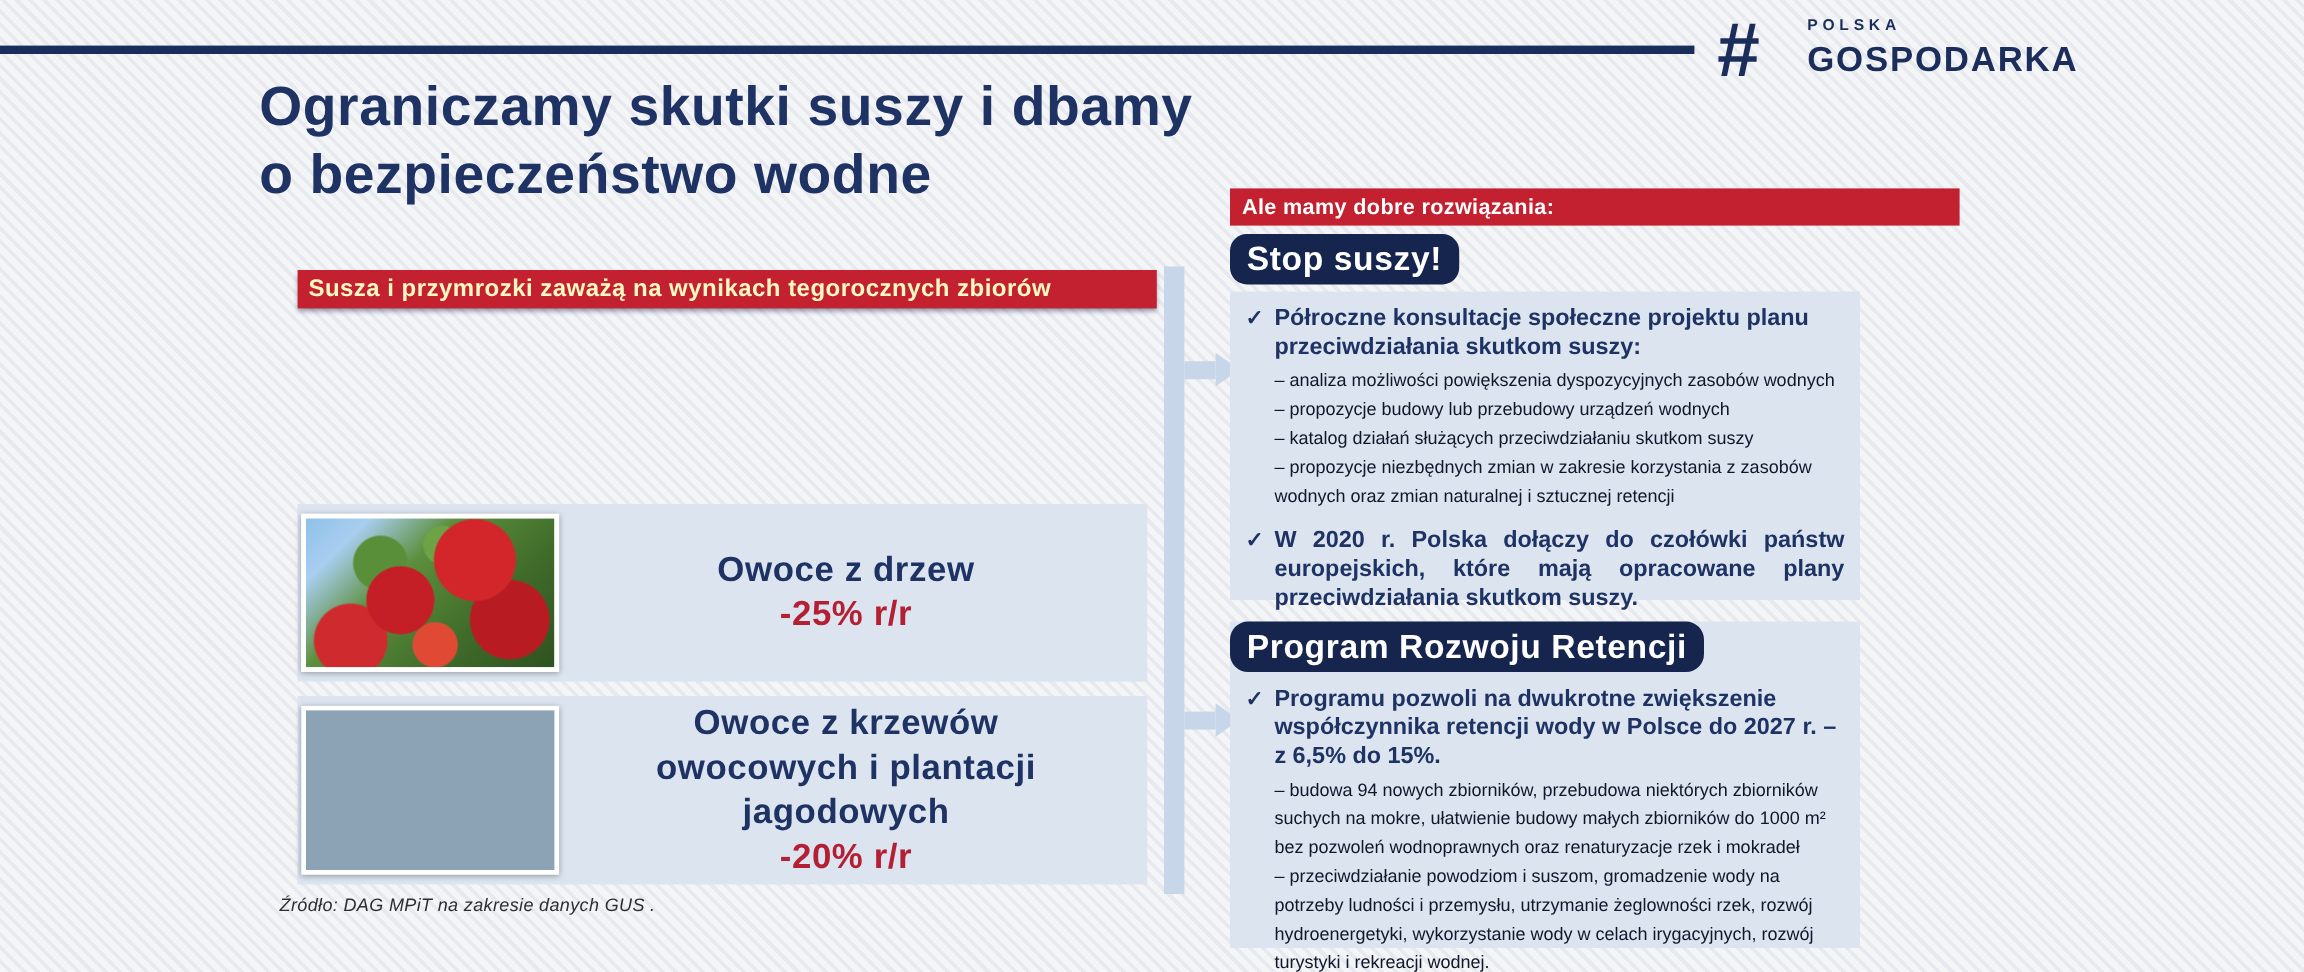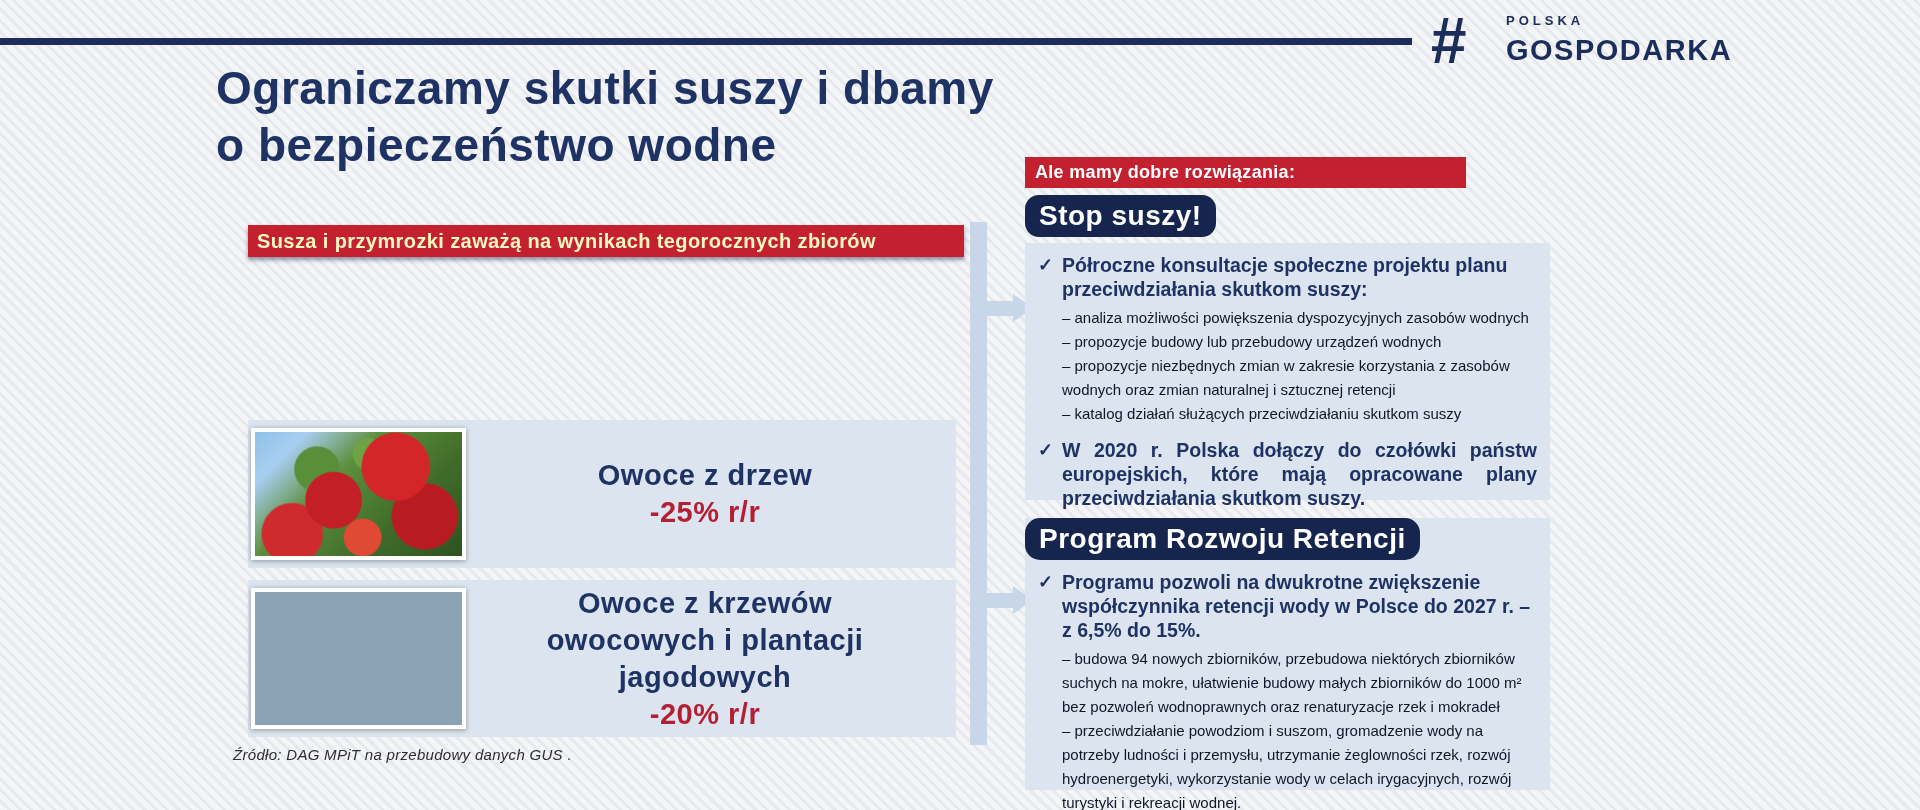--- a/index.html
+++ b/index.html
@@ -116,21 +116,21 @@
   .harrow::after {
     content:""; position:absolute; left:26px; top:-7px;
     border-top:14px solid transparent; border-bottom:14px solid transparent;
     border-left:20px solid #c7d6e8;
   }
   .harrow1 { top:301px; }
   .harrow2 { top:593px; }
 
   
   .r-banner {
-    position:absolute; left:1025px; top:157px; width:441px; height:31px;
+    position:absolute; left:1025px; top:157px; width:608px; height:31px;
     background:#c3212f; color:#ffffff; font-size:18px; font-weight:bold;
     line-height:31px; padding-left:10px; letter-spacing:0.3px;
   }
   .r-head {
     position:absolute; background:#15254e; color:#ffffff;
     font-size:28px; font-weight:bold; height:42px; line-height:42px;
     padding:0 14px; letter-spacing:0.5px;
   }
   .r-head1 { left:1025px; top:195px;border-radius:14px; }
   .r-head2 { left:1025px; top:518px;border-radius:15px; }
@@ -169,39 +169,39 @@
   </div>
 
   <div class="row row3">
     <div class="photo photo-berries"></div>
     <div class="row-text">
       <div class="row-label">Owoce z krzewów owocowych i plantacji jagodowych</div>
       <div class="row-value">-20% r/r</div>
     </div>
   </div>
 
-  <div class="source">Źródło: DAG MPiT na przebudowy danych GUS .</div>
+  <div class="source">Źródło: DAG MPiT na zakresie danych GUS .</div>
 
   <div class="vbar"></div>
   <div class="harrow harrow1"></div>
   <div class="harrow harrow2"></div>
 
   <div class="r-banner">Ale mamy dobre rozwiązania:</div>
 
   <div class="r-head r-head1">Stop suszy!</div>
   <div class="r-panel r-panel1">
     <div class="bullet">
       <span class="check">✓</span>
       <div class="btext">Półroczne konsultacje społeczne projektu planu przeciwdziałania skutkom suszy:</div>
     </div>
     <div class="subs">
       <div class="sub">– analiza możliwości powiększenia dyspozycyjnych zasobów wodnych</div>
       <div class="sub">– propozycje budowy lub przebudowy urządzeń wodnych</div>
+      <div class="sub">– katalog działań służących przeciwdziałaniu skutkom suszy</div>
       <div class="sub">– propozycje niezbędnych zmian w zakresie korzystania z zasobów wodnych oraz zmian naturalnej i sztucznej retencji</div>
-      <div class="sub">– katalog działań służących przeciwdziałaniu skutkom suszy</div>
     </div>
     <div class="bullet mt">
       <span class="check">✓</span>
       <div class="btext just">W 2020 r. Polska dołączy do czołówki państw europejskich, które mają opracowane plany przeciwdziałania skutkom suszy.</div>
     </div>
   </div>
 
   <div class="r-panel r-panel2">
     <div class="bullet">
       <span class="check">✓</span>

